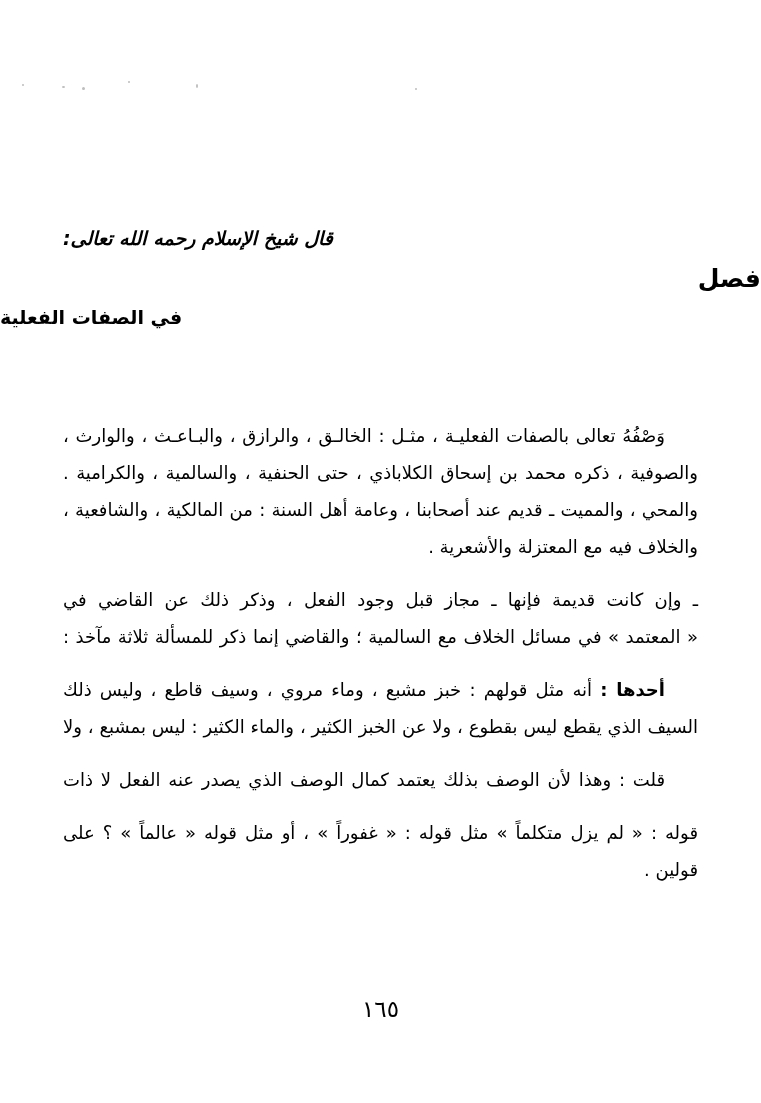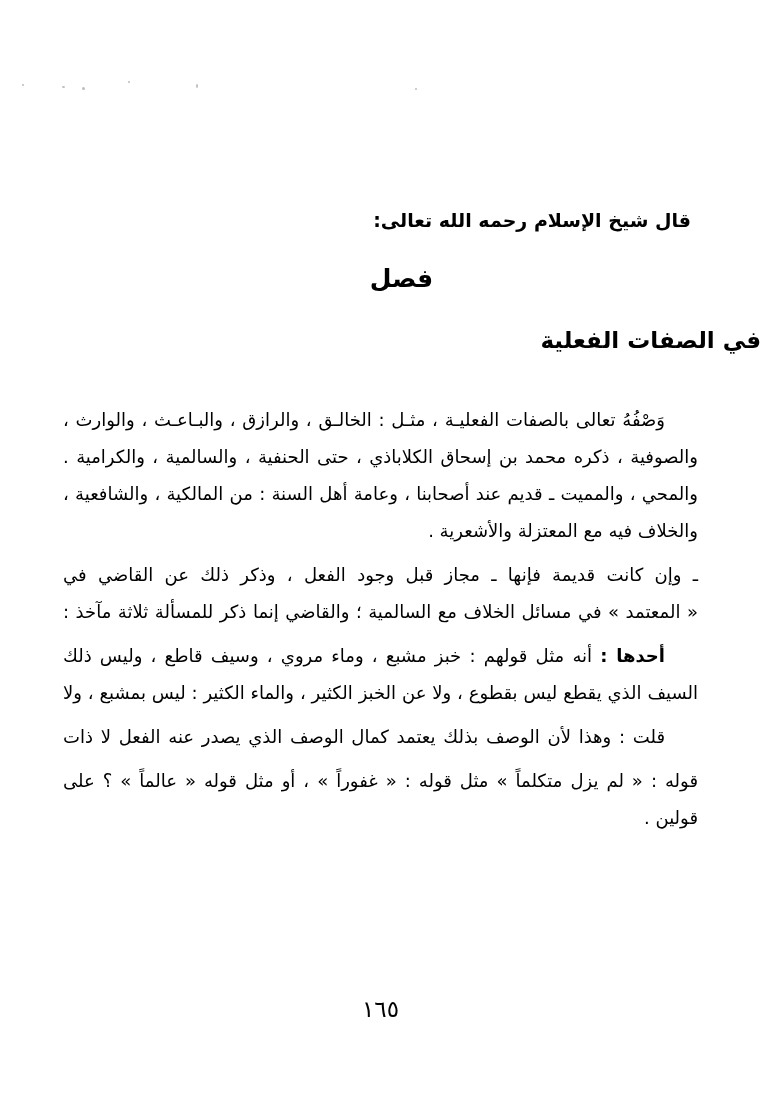--- a/index.html
+++ b/index.html
@@ -8,38 +8,38 @@
     width:761px; height:1103px;
     margin:0 auto;
     background:#ffffff;
     font-family:"DejaVu Sans", sans-serif;
     color:#000;
     direction:rtl;
     overflow:hidden;
   }
   .speck { position:absolute; background:#bdbdbd; border-radius:50%; }
   .header-line {
-    position:absolute; top:206px; right:70px; left:63px;
-    text-align:right;
-    font-weight:bold; font-size:19px; line-height:28px;
+    position:absolute; top:224px; right:70px; left:63px;
+    text-align:left;
+    font-weight:bold; font-size:19px; line-height:28px;font-style:italic;
   }
   .section-title {
     position:absolute; top:263px; left:0; right:0;
-    text-align:center;
+    text-align:right;
     font-weight:bold; font-size:25px; line-height:32px;padding-left:42px;
   }
   .section-subtitle {
-    position:absolute; top:325px; left:0; right:0;
-    text-align:right;
-    font-weight:bold; font-size:23px; line-height:30px;
+    position:absolute; top:302px; left:0; right:0;
+    text-align:left;
+    font-weight:bold; font-size:19px; line-height:30px;
   }
   .body-text {
     position:absolute; top:401px; right:63px; left:63px;
   }
-  .para { margin:0 0 7px 0; }
+  .para { margin:16px 0 7px 0; }
   .line {
     font-size:18px; line-height:37px;
     text-align:justify;
     text-align-last:justify;
     direction:rtl;
   }
   .line.indent { padding-right:33px; }
   .line.last { text-align-last:right; }
   .line .lead { font-weight:bold; }
   .page-number {

